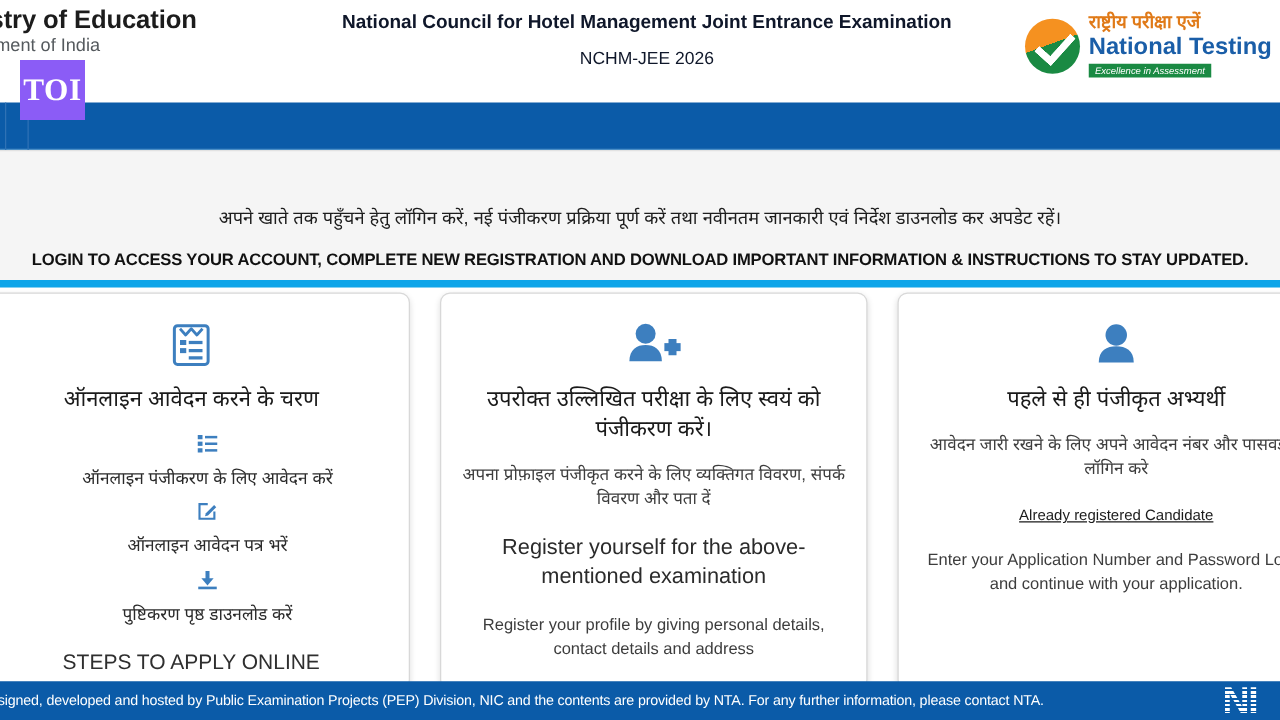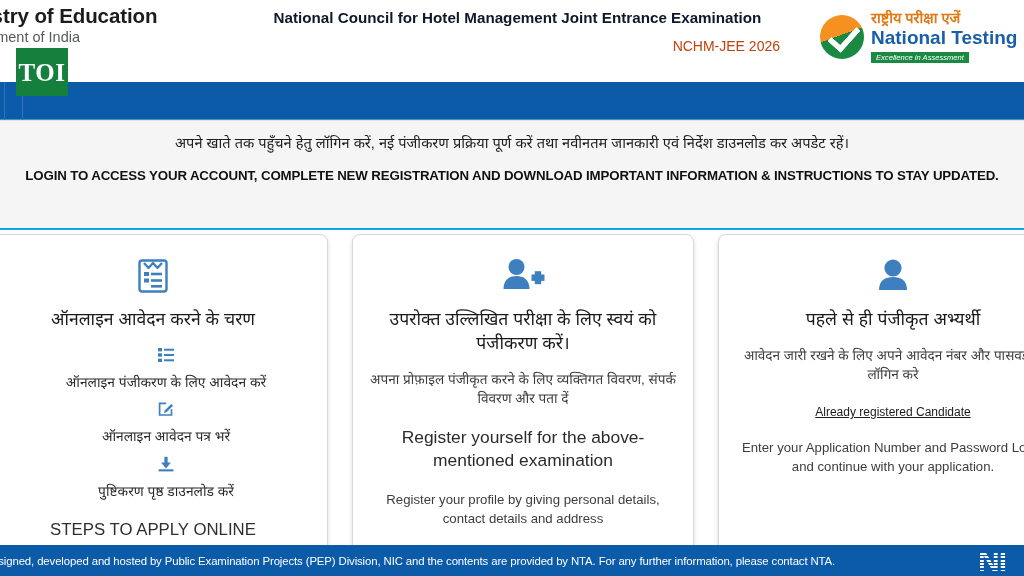--- a/index.html
+++ b/index.html
@@ -29,21 +29,21 @@
     margin-top: 1px;
   }
   .title-block {
     position: absolute; left: 255px; top: 8px; width: 525px; text-align: center;
   }
   .exam-title {
     font-size: 15.2px; font-weight: bold; color: #0f172a;
     line-height: 1.38;
   }
   .exam-subtitle {
-    font-size: 14px; color: #c2410c; margin-top: 9px; line-height: 1.2; text-align: right;
+    font-size: 14px; color: #0f172a; margin-top: 9px; line-height: 1.2;
   }
   
   .nta-logo {
     position: absolute; left: 820px; top: 6px; width: 230px; height: 62px;
     display: flex; align-items: center; gap: 7px;
   }
   .nta-mark {
     width: 44px; height: 44px; border-radius: 50%;
     background: linear-gradient(160deg, #f59120 0%, #f59120 46%, #1a8a43 46%, #1a8a43 100%);
     position: relative; flex: 0 0 auto;
@@ -68,36 +68,36 @@
   .navbar {
     position: absolute; top: 82px; left: 0; width: 1024px; height: 38px;
     background: #0b5ba8;
     border-bottom: 1px solid #4b8fc7;
   }
   .nav-tick { position: absolute; top: 0; width: 1px; height: 38px; background: #2f72b5; }
 
   
   .toi-badge {
     position: absolute; left: 16px; top: 48px;
-    width: 52px; height: 48px; background: #15803d;
+    width: 52px; height: 48px; background: #8b5cf6;
     display: flex; align-items: center; justify-content: center;
     z-index: 30;
   }
   .toi-text {
     color: #ffffff; font-family: "Liberation Serif", "DejaVu Serif", serif;
     font-weight: bold; font-size: 25px; letter-spacing: 0.5px; line-height: 1;
   }
 
   
   .notice {
     position: absolute; top: 120px; left: 0; width: 1024px; height: 110px;
     background: #f5f5f5;
-    border-top: 1px solid #e2e2e2; border-bottom: 2px solid #0ea5e9;
+    border-top: 1px solid #e2e2e2; border-bottom: 6px solid #0ea5e9;
     display: flex; flex-direction: column; align-items: center;
-    justify-content: flex-start; padding-top: 12px;
+    justify-content: flex-start; padding-top: 44px;
   }
   .notice-hi {
     font-size: 14.6px; color: #1d1d1d; text-align: center;
     font-family: "Liberation Sans", "DejaVu Sans", sans-serif;
     line-height: 1.4;
   }
   .notice-en {
     font-size: 13.3px; font-weight: bold; color: #111111; text-align: center;
     margin-top: 14px; letter-spacing: -0.15px; line-height: 1.3;
   }

